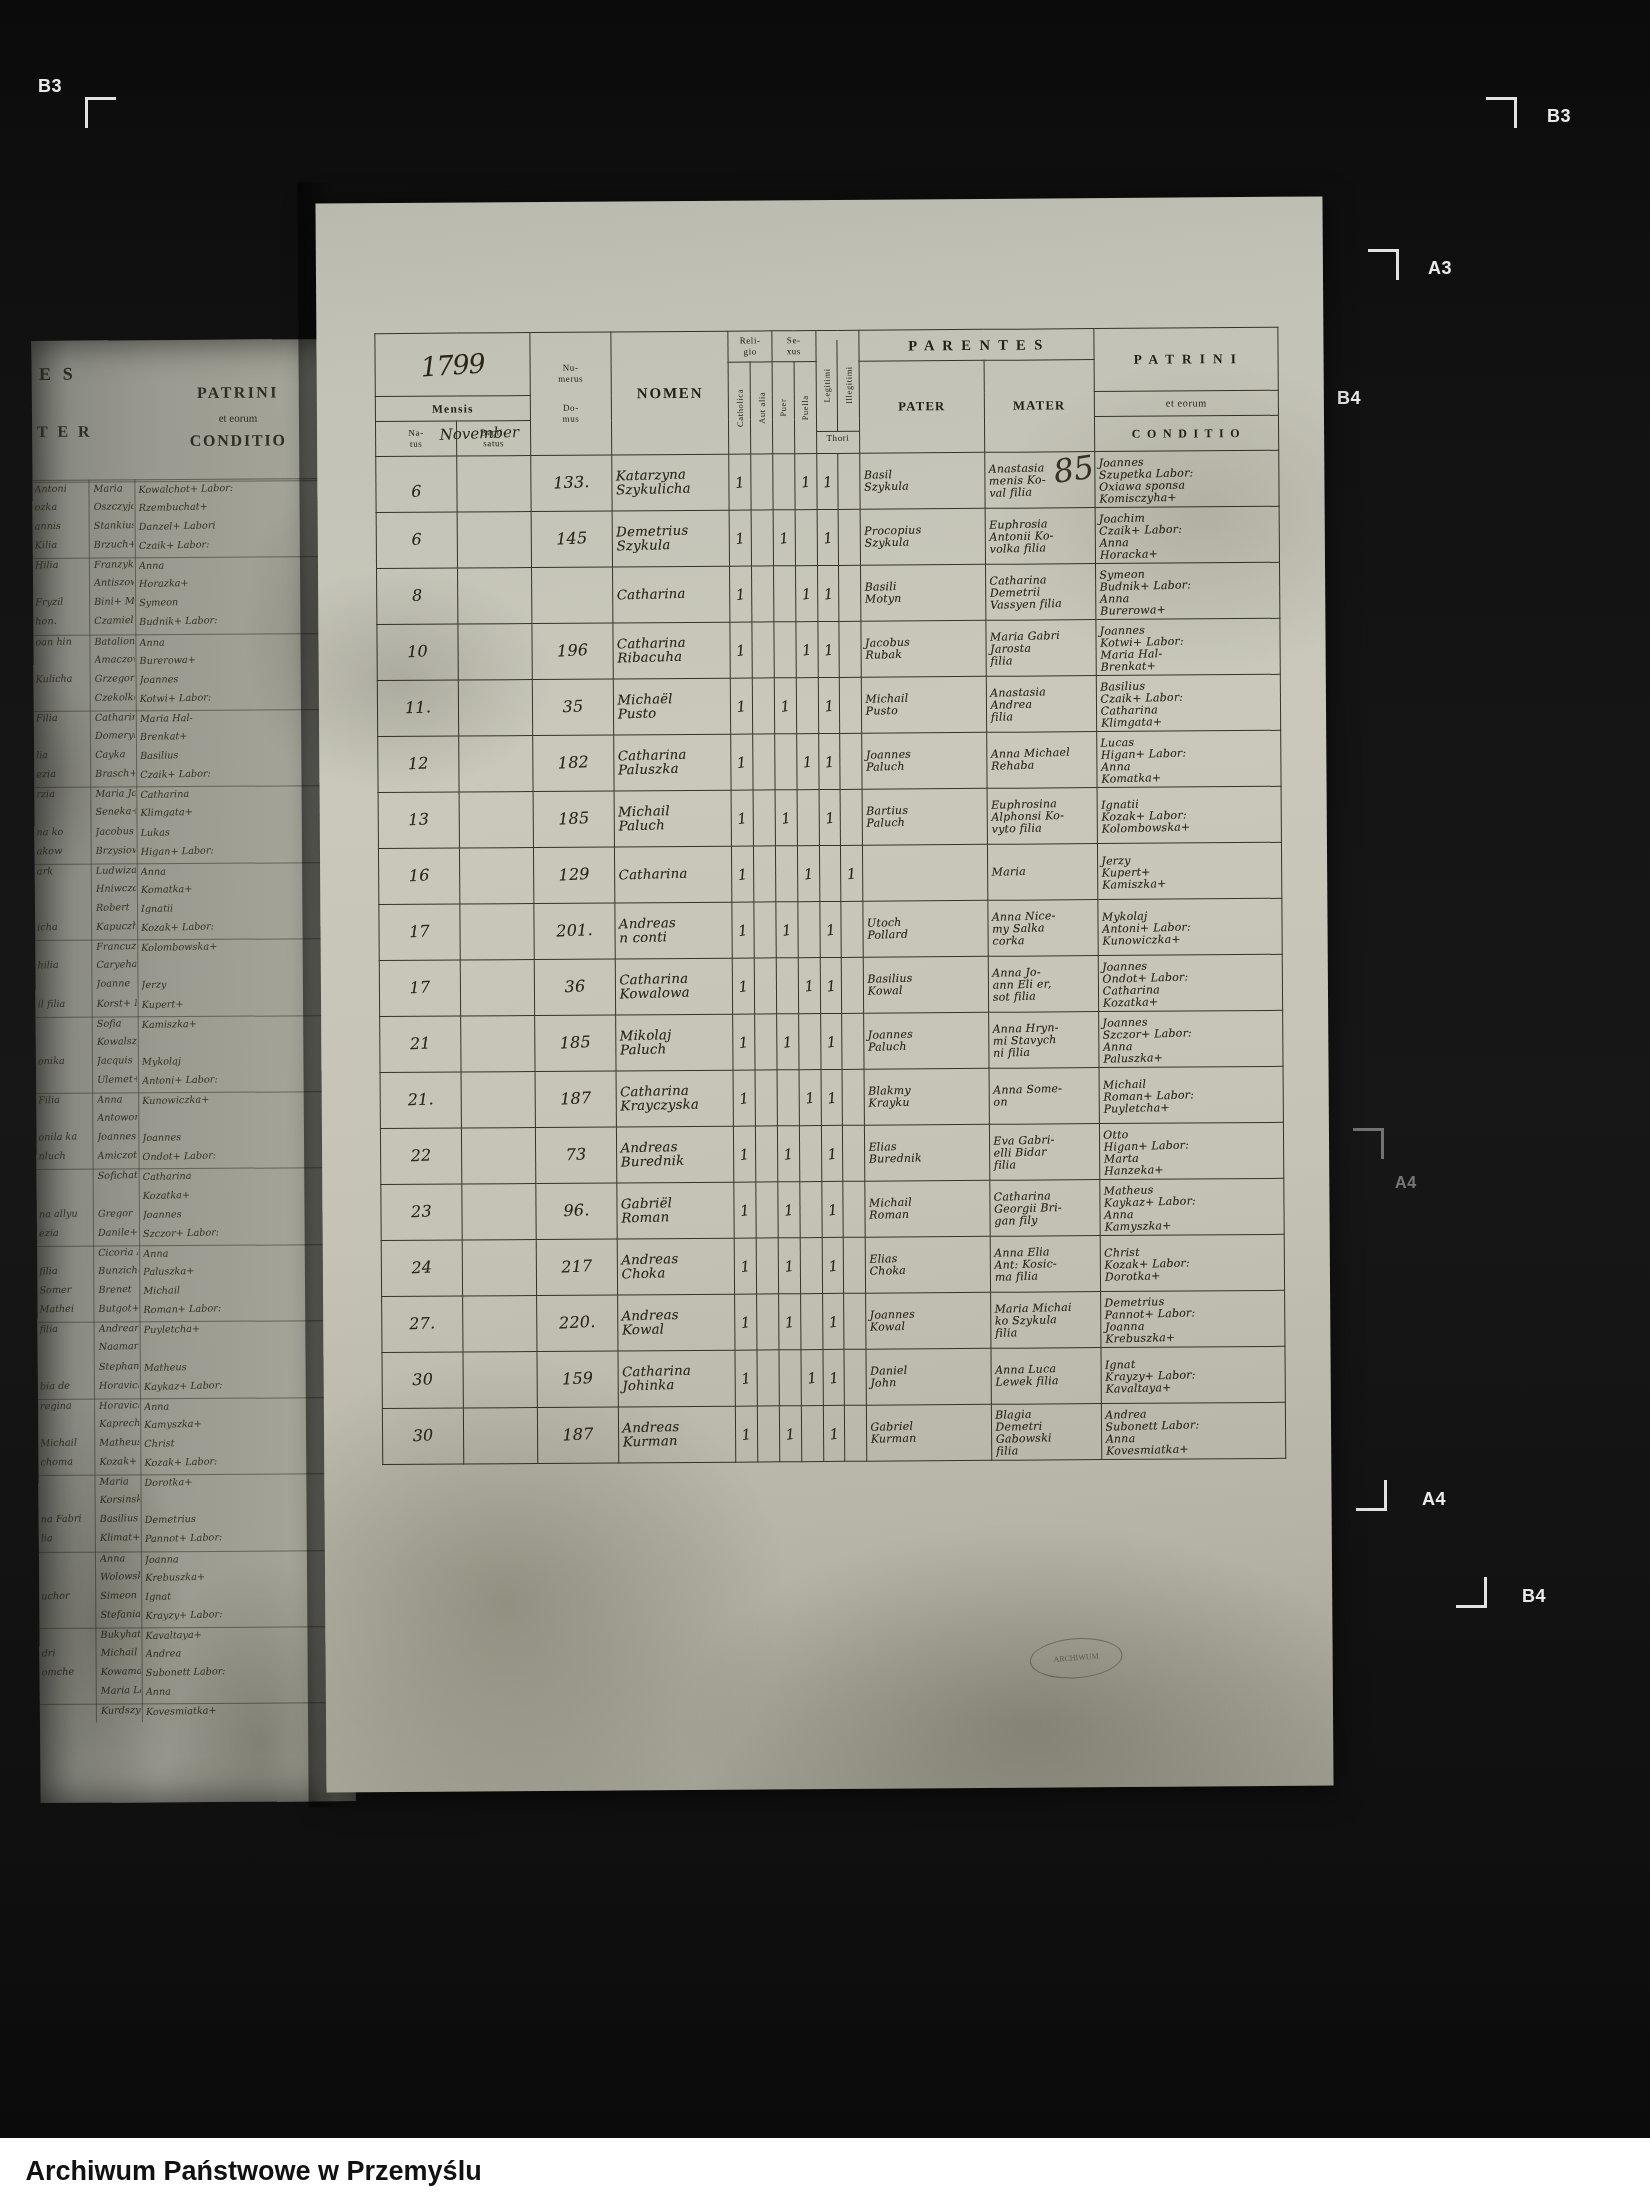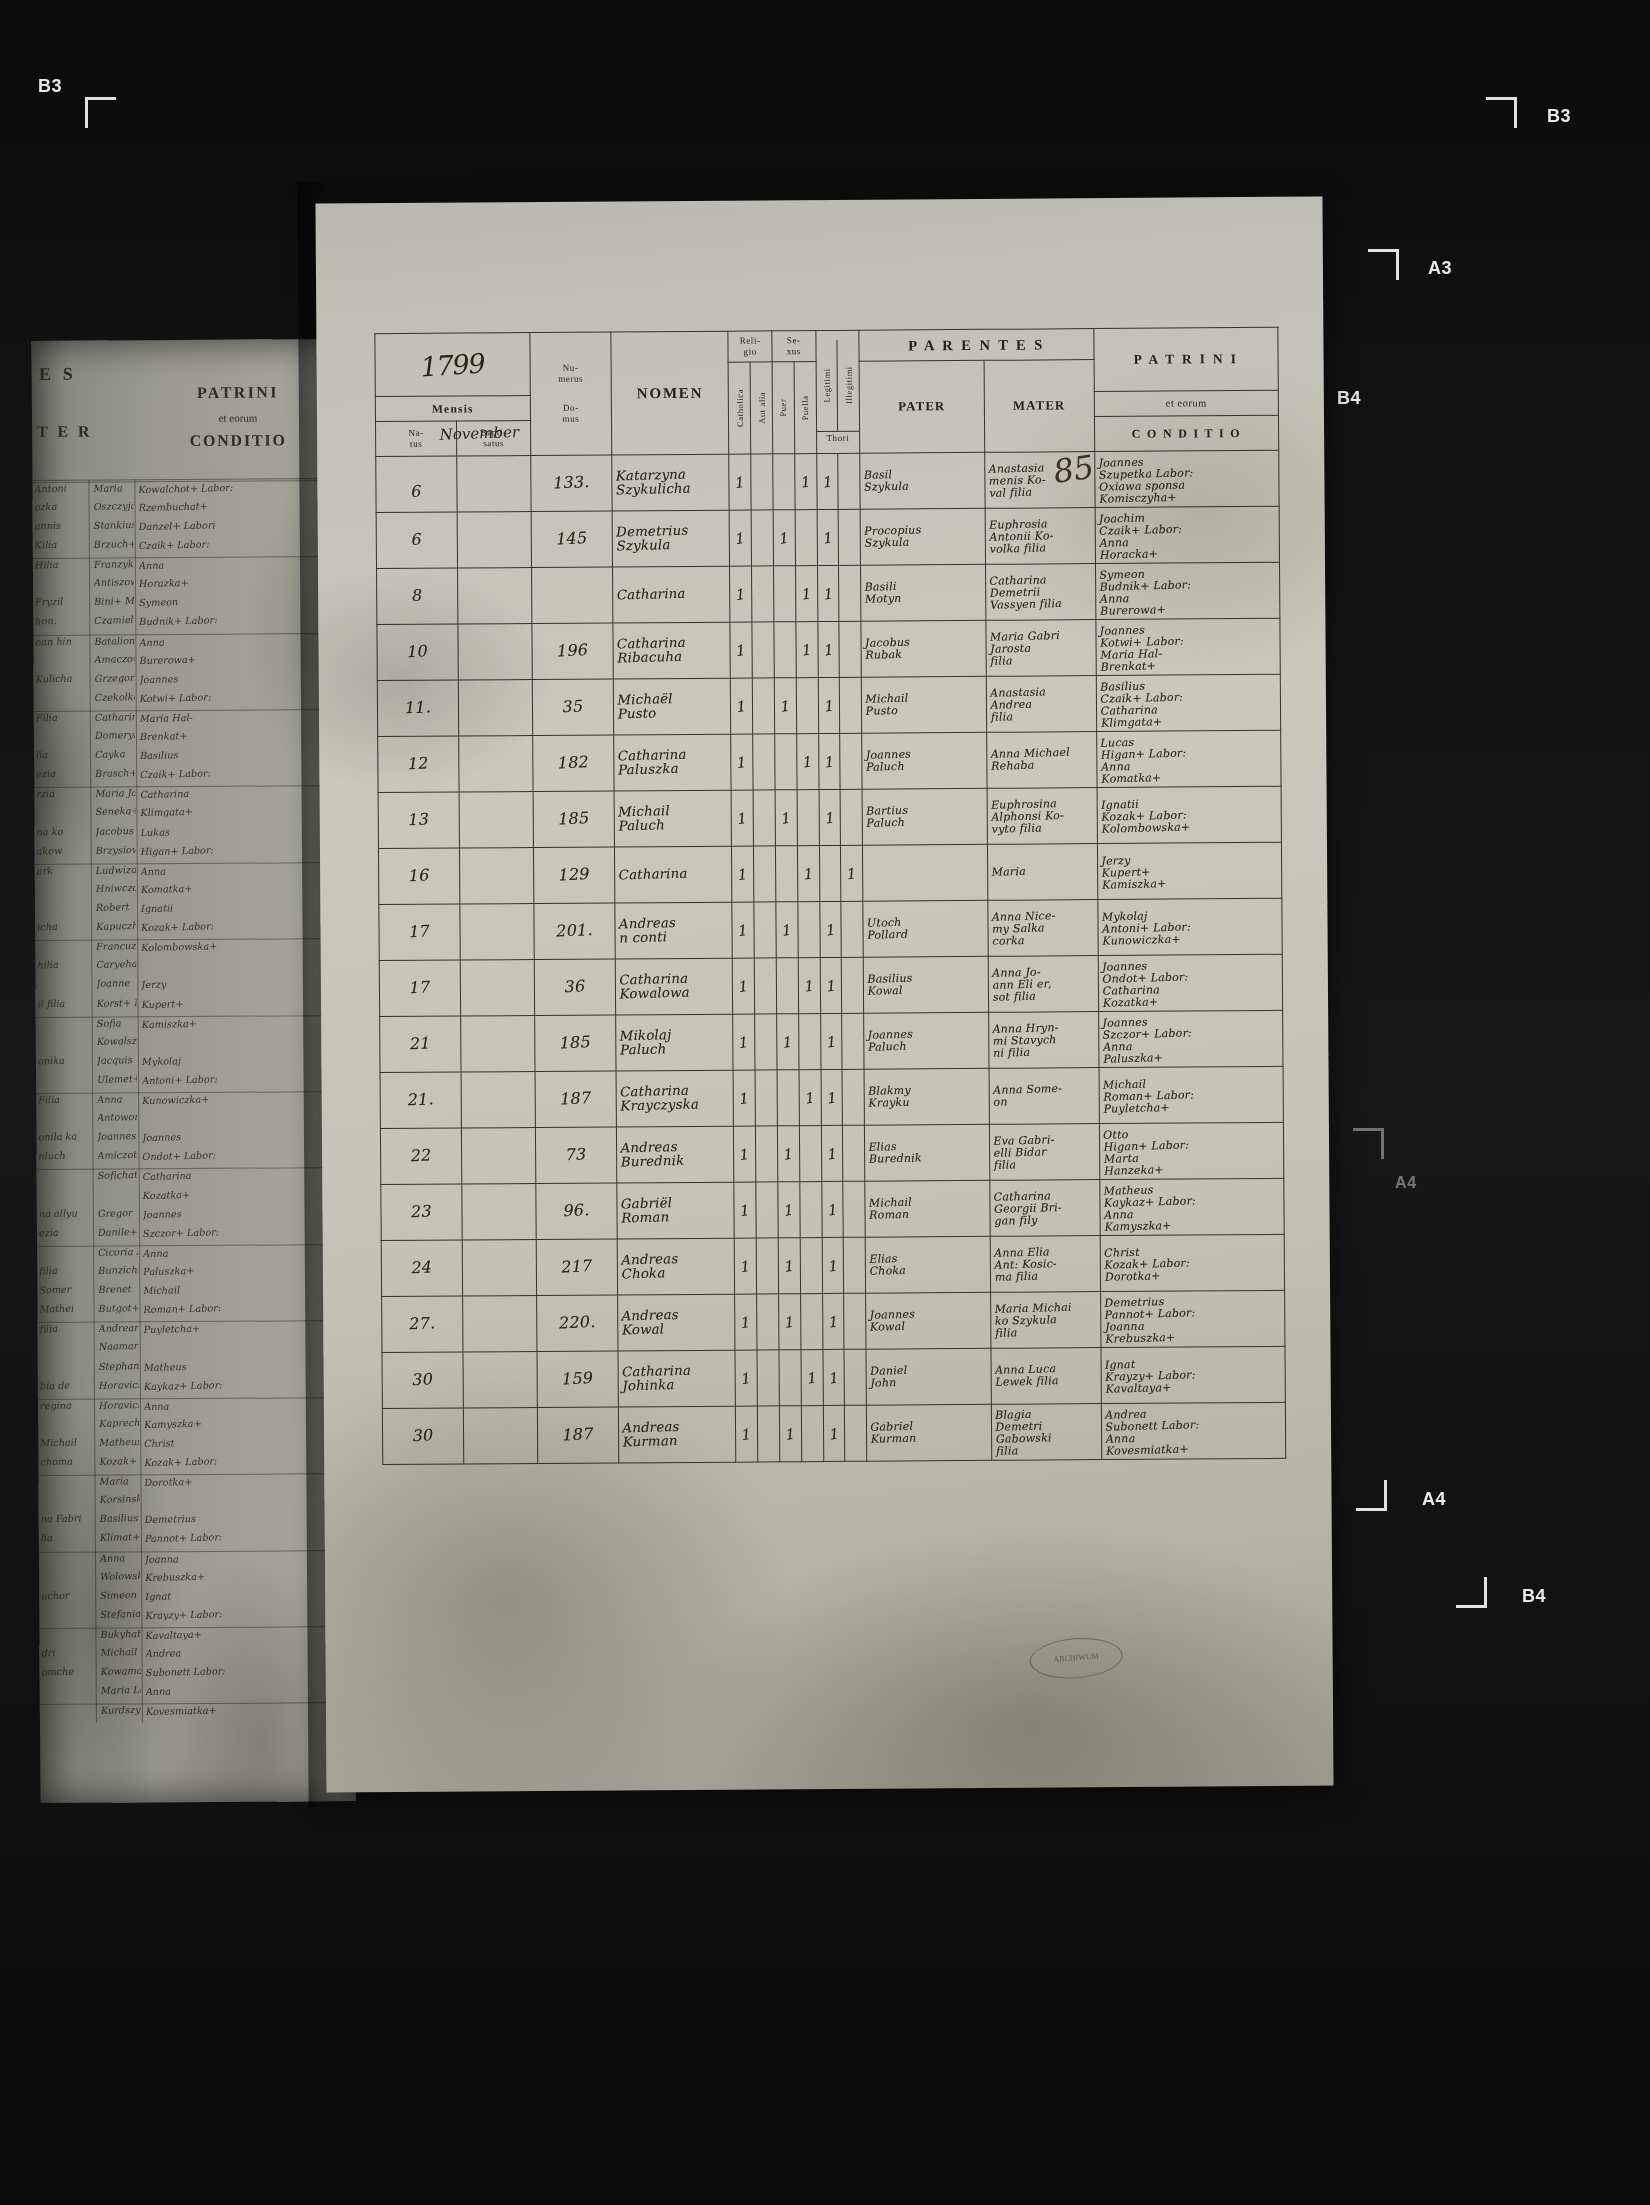--- a/index.html
+++ b/index.html
@@ -2125,14 +2125,17 @@
           </tbody>
       </table>
     <div class="month" style="position: absolute; left: 61px; top: 92px;">November</div>
       </div>
 
     <div class="stamp">
       <span>ARCHIWUM</span>
     </div>
   </div>
 
+  <div id="footer">
+    <div class="txt">Archiwum Państwowe w Przemyślu</div>
+  </div>
 </div>
 
 
 </body></html>

